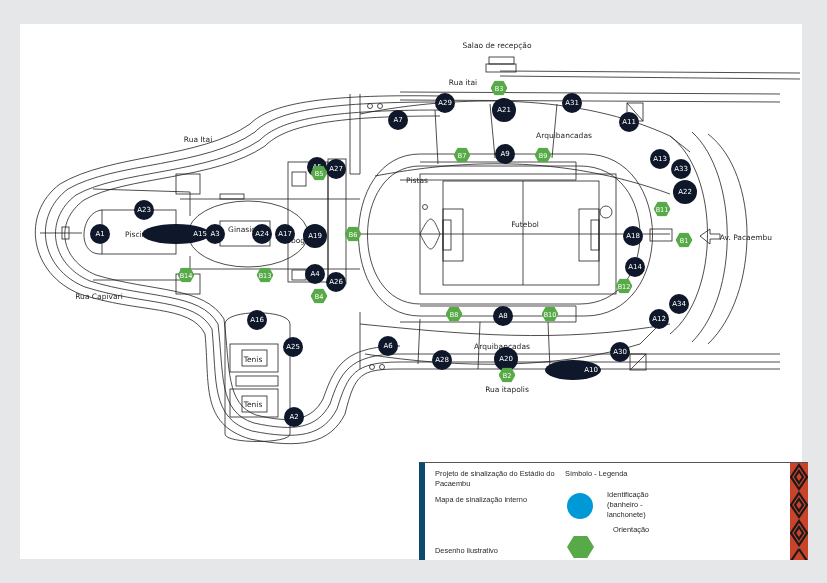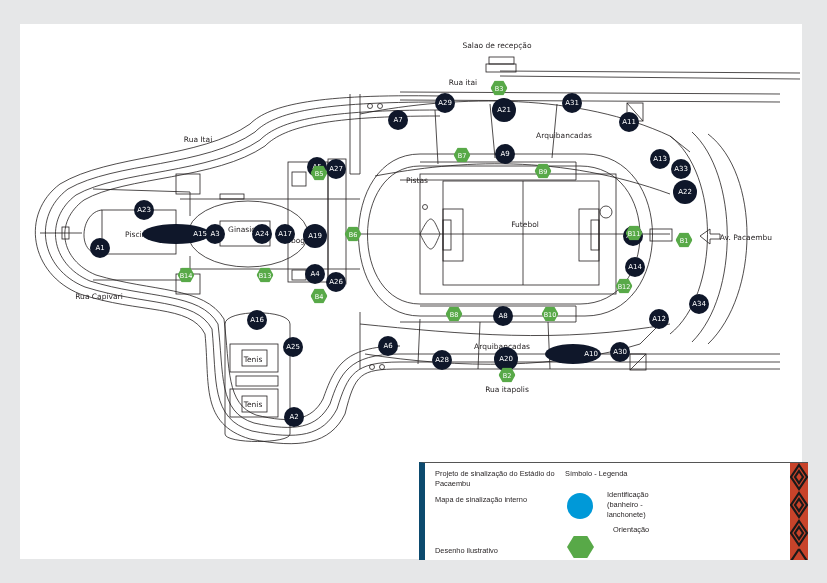--- a/index.html
+++ b/index.html
@@ -130,30 +130,30 @@
       <div class="lbl" style="left: 482px; top: 322px;">Arquibancadas</div>
       <div class="lbl" style="left: 397px; top: 156px;">Pistas</div>
       <div class="lbl" style="left: 505px; top: 200px;">Futebol</div>
       <div class="lbl" style="left: 118px; top: 210px;">Piscina</div>
       <div class="lbl" style="left: 222px; top: 205px;">Ginasio</div>
       <div class="lbl" style="left: 274px; top: 216px;">Tobog</div>
       <div class="lbl" style="left: 233px; top: 335px;">Tenis</div>
       <div class="lbl" style="left: 233px; top: 380px;">Tenis</div>
     </div>
   <div id="markers">
-      <div class="mk mk-a" style="left: 80px; top: 224px;">A1</div>
+      <div class="mk mk-a" style="left: 80px; top: 210px;">A1</div>
       <div class="mk mk-a" style="left: 274px; top: 393px;">A2</div>
       <div class="mk mk-a" style="left: 195px; top: 210px;">A3</div>
       <div class="mk mk-a" style="left: 295px; top: 250px;">A4</div>
       <div class="mk mk-a" style="left: 297px; top: 143px;">A5</div>
       <div class="mk mk-a" style="left: 368px; top: 322px;">A6</div>
       <div class="mk mk-a" style="left: 378px; top: 96px;">A7</div>
       <div class="mk mk-a" style="left: 483px; top: 292px;">A8</div>
       <div class="mk mk-a" style="left: 485px; top: 130px;">A9</div>
-      <div class="mk mk-a" style="left: 553px; top: 330px; padding-left: 36px;">A10</div>
+      <div class="mk mk-a" style="left: 553px; top: 346px; padding-left: 36px;">A10</div>
       <div class="mk mk-a" style="left: 609px; top: 98px;">A11</div>
       <div class="mk mk-a" style="left: 639px; top: 295px;">A12</div>
       <div class="mk mk-a" style="left: 640px; top: 135px;">A13</div>
       <div class="mk mk-a" style="left: 615px; top: 243px;">A14</div>
       <div class="mk mk-a" style="left: 156px; top: 210px; padding-left: 48px;">A15</div>
       <div class="mk mk-a" style="left: 237px; top: 296px;">A16</div>
       <div class="mk mk-a" style="left: 265px; top: 210px;">A17</div>
       <div class="mk mk-a" style="left: 613px; top: 212px;">A18</div>
       <div class="mk mk-a big" style="left: 295px; top: 212px;">A19</div>
       <div class="mk mk-a big" style="left: 486px; top: 335px;">A20</div>
@@ -162,32 +162,32 @@
       <div class="mk mk-a" style="left: 124px; top: 186px;">A23</div>
       <div class="mk mk-a" style="left: 242px; top: 210px;">A24</div>
       <div class="mk mk-a" style="left: 273px; top: 323px;">A25</div>
       <div class="mk mk-a" style="left: 316px; top: 258px;">A26</div>
       <div class="mk mk-a" style="left: 316px; top: 145px;">A27</div>
       <div class="mk mk-a" style="left: 422px; top: 336px;">A28</div>
       <div class="mk mk-a" style="left: 425px; top: 79px;">A29</div>
       <div class="mk mk-a" style="left: 600px; top: 328px;">A30</div>
       <div class="mk mk-a" style="left: 552px; top: 79px;">A31</div>
       <div class="mk mk-a" style="left: 661px; top: 145px;">A33</div>
-      <div class="mk mk-a" style="left: 659px; top: 280px; margin-left: 20px;">A34</div>
+      <div class="mk mk-a" style="left: 659px; top: 280px;">A34</div>
       <div class="mk mk-b" style="left: 664px; top: 216px;">B1</div>
       <div class="mk mk-b" style="left: 487px; top: 351px;">B2</div>
       <div class="mk mk-b" style="left: 479px; top: 64px;">B3</div>
       <div class="mk mk-b" style="left: 299px; top: 272px;">B4</div>
       <div class="mk mk-b" style="left: 299px; top: 149px;">B5</div>
       <div class="mk mk-b" style="left: 333px; top: 210px;">B6</div>
       <div class="mk mk-b" style="left: 442px; top: 131px;">B7</div>
       <div class="mk mk-b" style="left: 434px; top: 290px;">B8</div>
-      <div class="mk mk-b" style="left: 523px; top: 147px;">B9</div>
+      <div class="mk mk-b" style="left: 523px; top: 131px;">B9</div>
       <div class="mk mk-b" style="left: 530px; top: 290px;">B10</div>
-      <div class="mk mk-b" style="left: 614px; top: 185px; margin-top: 24px;">B11</div>
+      <div class="mk mk-b" style="left: 642px; top: 185px;">B11</div>
       <div class="mk mk-b" style="left: 604px; top: 262px;">B12</div>
       <div class="mk mk-b" style="left: 245px; top: 251px;">B13</div>
       <div class="mk mk-b" style="left: 166px; top: 251px;">B14</div>
     </div>
 
   <div id="legend">
     <div class="t" style="left:10px;top:6px;width:120px;">Projeto de sinalização do Estádio do Pacaembu</div>
     <div class="t" style="left:10px;top:32px;width:140px;">Mapa de sinalização interno</div>
     <div class="t" style="left:10px;top:83px;">Desenho ilustrativo</div>
     <div class="t" style="left:140px;top:6px;">Símbolo - Legenda</div>

